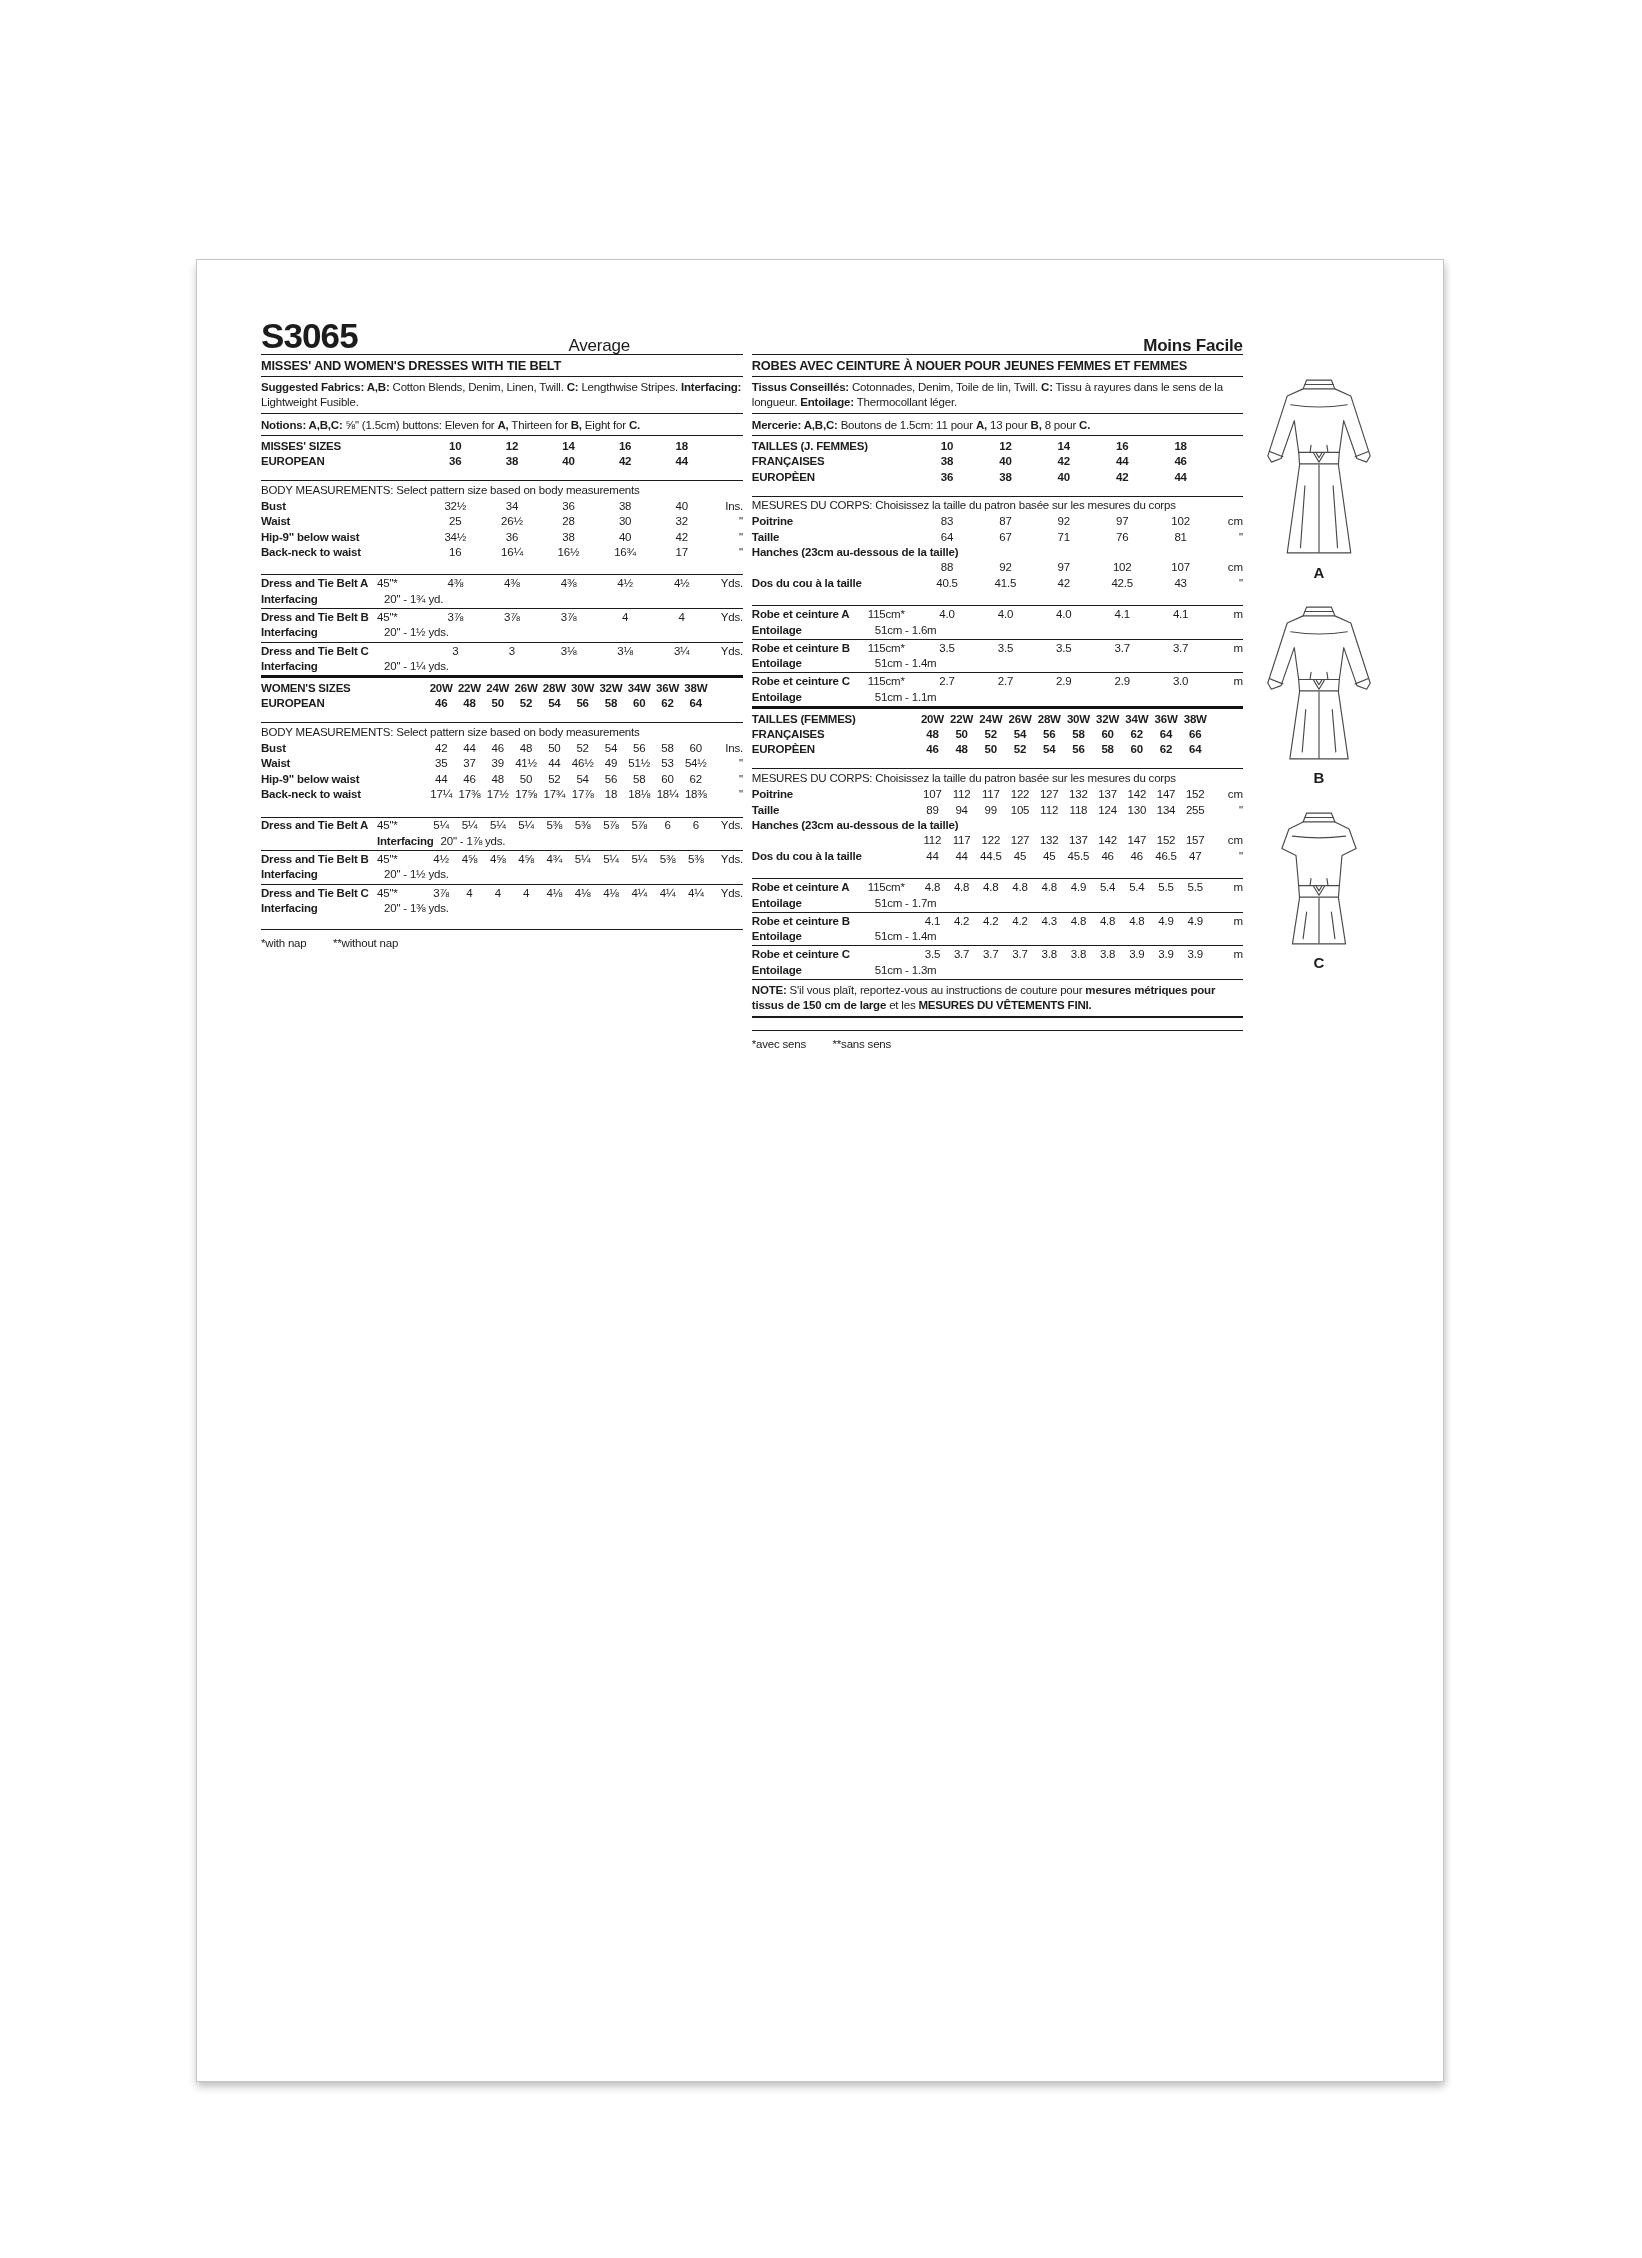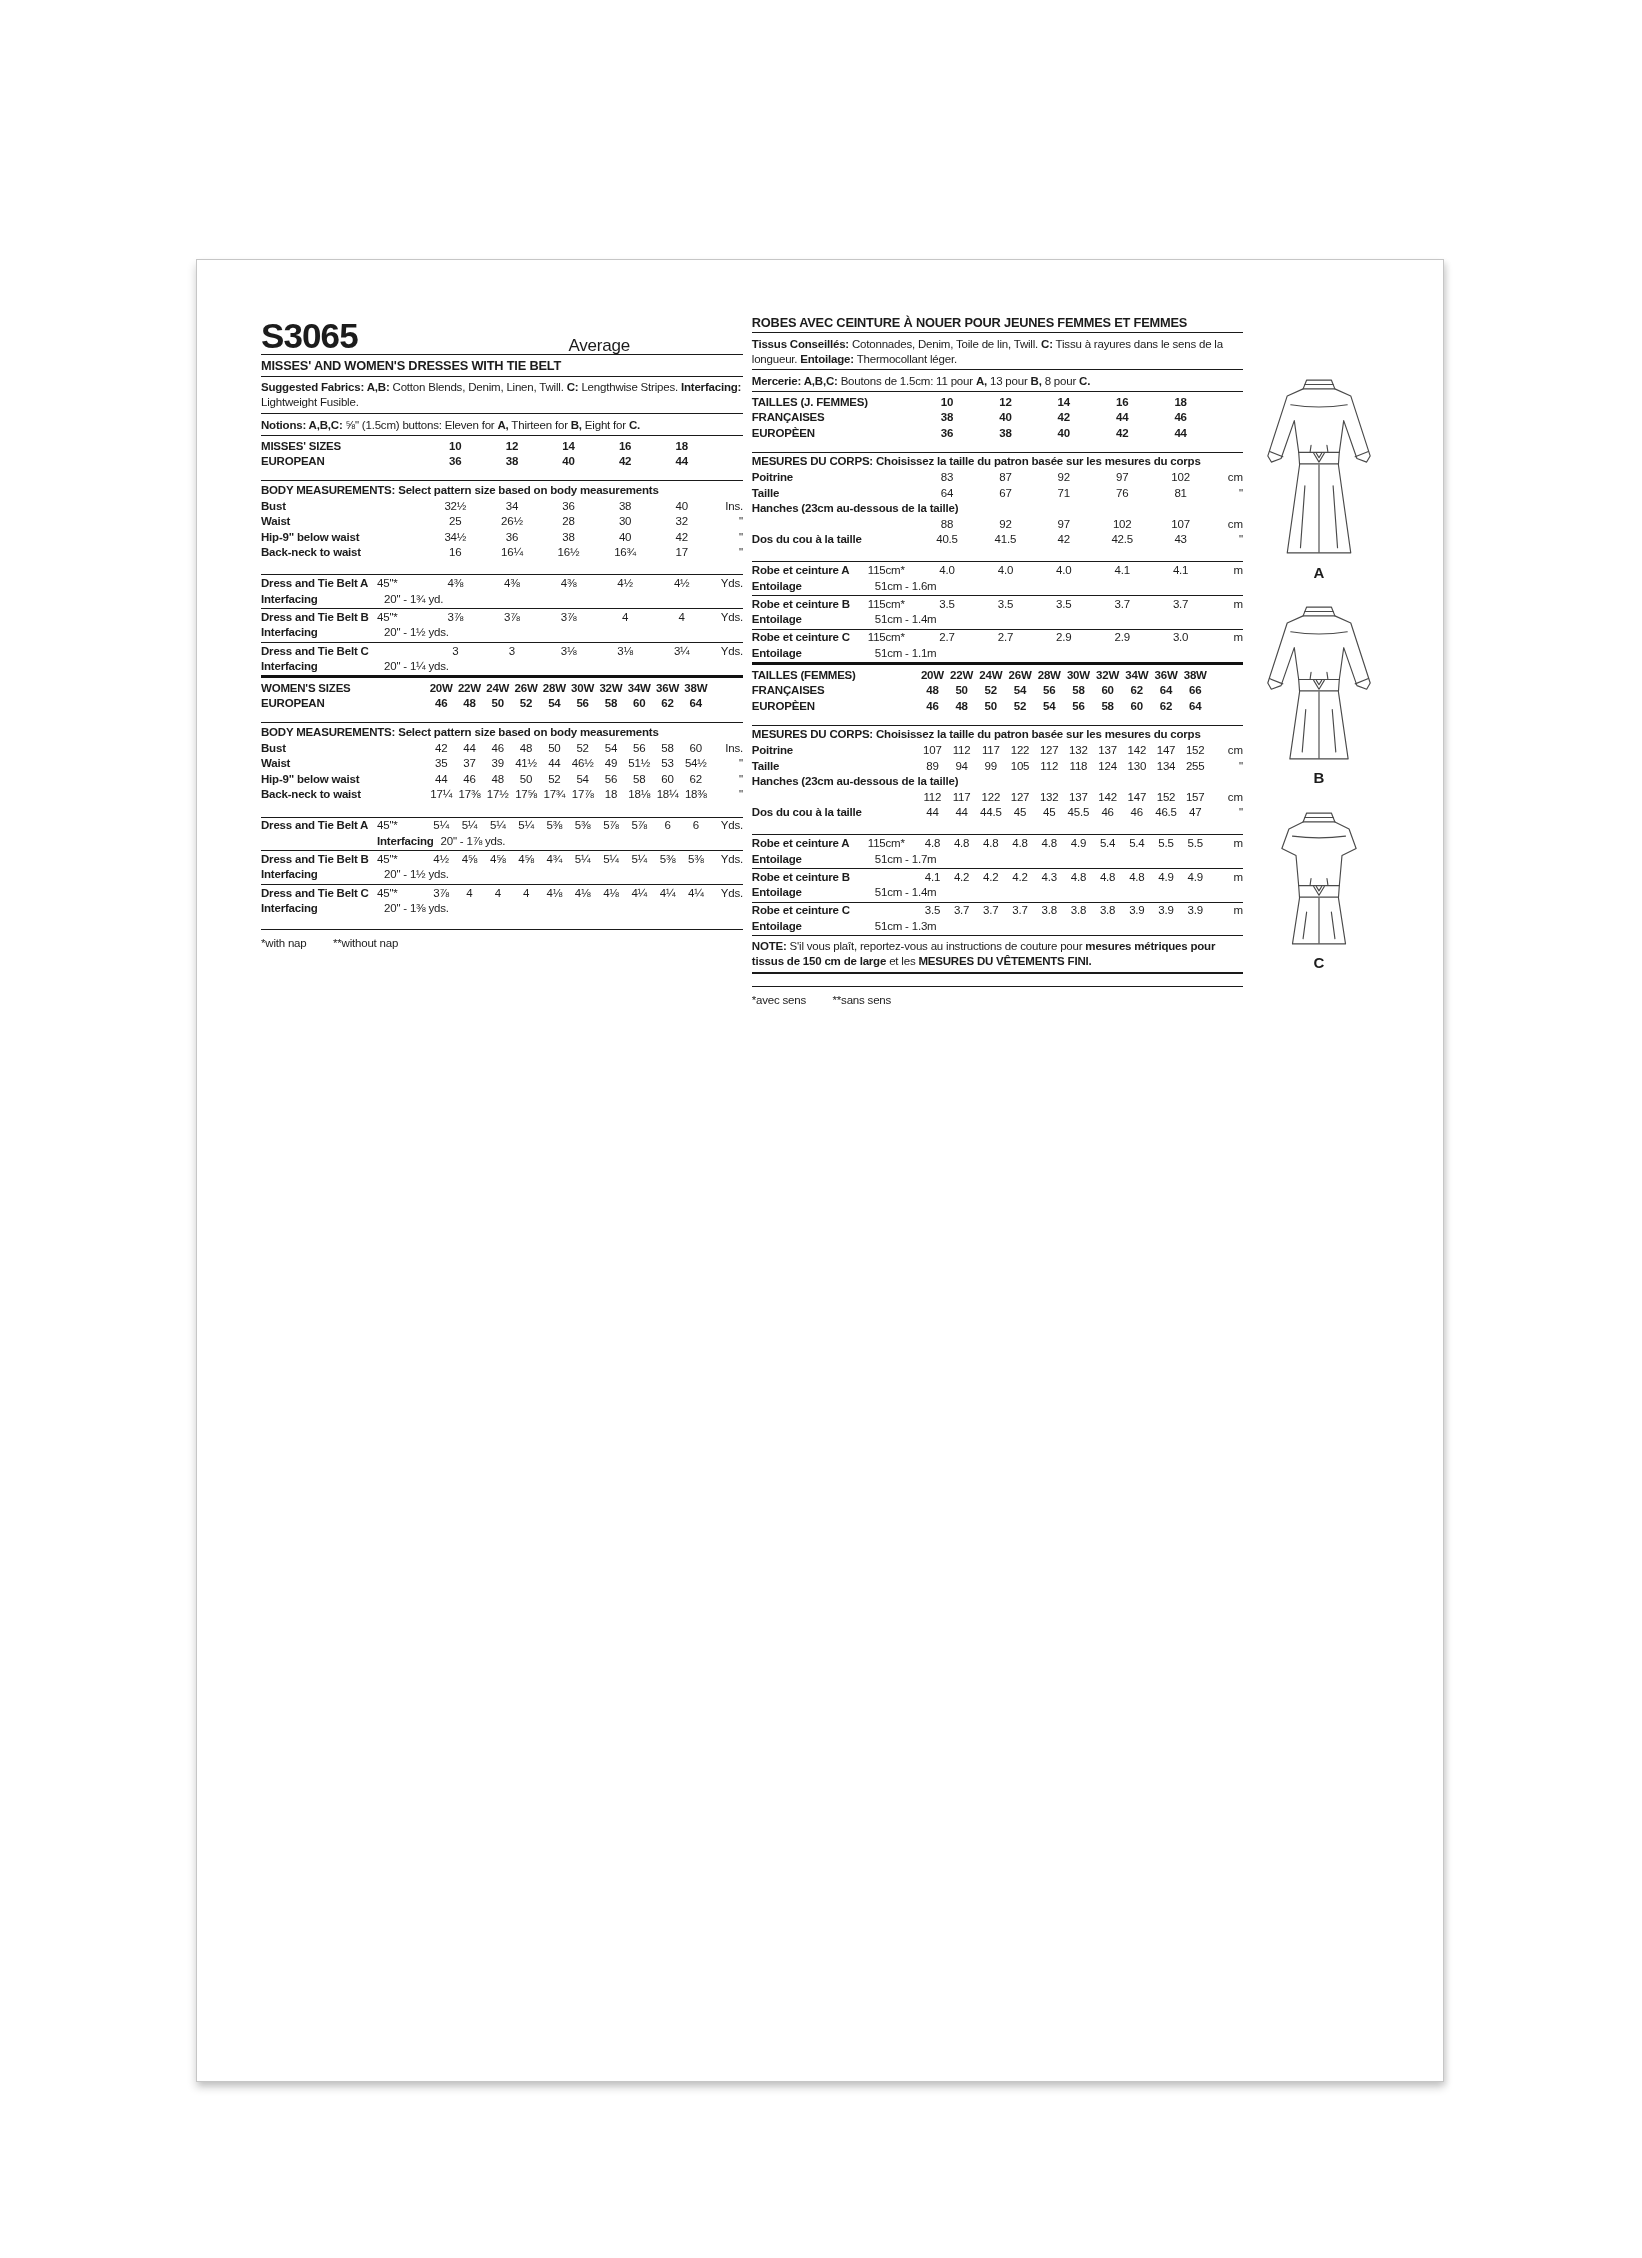--- a/index.html
+++ b/index.html
@@ -26,21 +26,21 @@
   .tbl{display:block;}
   .sizes{padding:2.6px 0 10.6px;}
   .sizes .trow{font-weight:bold;}
   .trow{display:flex;line-height:15.4px;}
   .lbl{width:116px;font-weight:bold;flex-shrink:0;white-space:nowrap;}
   .lblwide{width:166px;font-weight:bold;flex-shrink:0;white-space:nowrap;}
   .pre{width:50px;flex-shrink:0;}
   .cells{flex:1;display:flex;min-width:0;}
   .cell{flex:1;text-align:center;white-space:nowrap;}
   .unit{width:33px;text-align:right;flex-shrink:0;}
-  .sec-hdr{border-top:1.8px solid #1a1a1a;font-weight:bold;padding:1.8px 0 0.9px;}
+  .sec-hdr{border-top:1.8px solid #1a1a1a;font-weight:normal;padding:1.8px 0 0.9px;}
   .bodytbl{padding-bottom:14px;}
   .yardage{border-top:1.3px solid #1a1a1a;}
   .ygroup{border-bottom:1.3px solid #1a1a1a;padding:0.9px 0;}
   .yardage .ygroup:last-child{border-bottom:none;}
   .heavy-top{border-top:3.1px solid #111;}
   .sub2{margin-right:7px;}
   .subtext{white-space:nowrap;}
   .note{border-top:1.3px solid #1a1a1a;border-bottom:2.2px solid #1a1a1a;padding:2.6px 0 3.5px;}
   .footrule{border-top:1.3px solid #1a1a1a;margin-top:11.5px;}
   .footnote{padding-top:6.2px;display:flex;gap:26.5px;}
@@ -399,20 +399,23 @@
         </div>
 
       <div class="footrule"></div>
       <div class="footnote">
         <span>*with nap</span>
         <span>**without nap</span>
       </div>
     </div>
 
     <div class="col col-fr">
+      <div class="hdr-row">
+        <span class="diff">Moins Facile</span>
+      </div>
       <div class="title-row">ROBES AVEC CEINTURE À NOUER POUR JEUNES FEMMES ET FEMMES</div>
 
       <div class="para">
         
       <span class="b">Tissus Conseillés:</span><span></span><span class="b"></span><span> Cotonnades, Denim, Toile de lin, Twill. </span><span class="b">C:</span><span></span><span class="b"></span><span> Tissu à rayures dans le sens de la longueur. </span><span class="b">Entoilage:</span><span></span><span class="b"></span><span> Thermocollant léger.</span></div>
       <div class="para">
         
       <span class="b">Mercerie: A,B,C:</span><span></span><span class="b"></span><span> Boutons de 1.5cm: 11 pour </span><span class="b">A,</span><span></span><span class="b"></span><span> 13 pour </span><span class="b">B,</span><span></span><span class="b"></span><span> 8 pour </span><span class="b">C.</span><span></span></div>
 
       <div class="tbl sizes">

